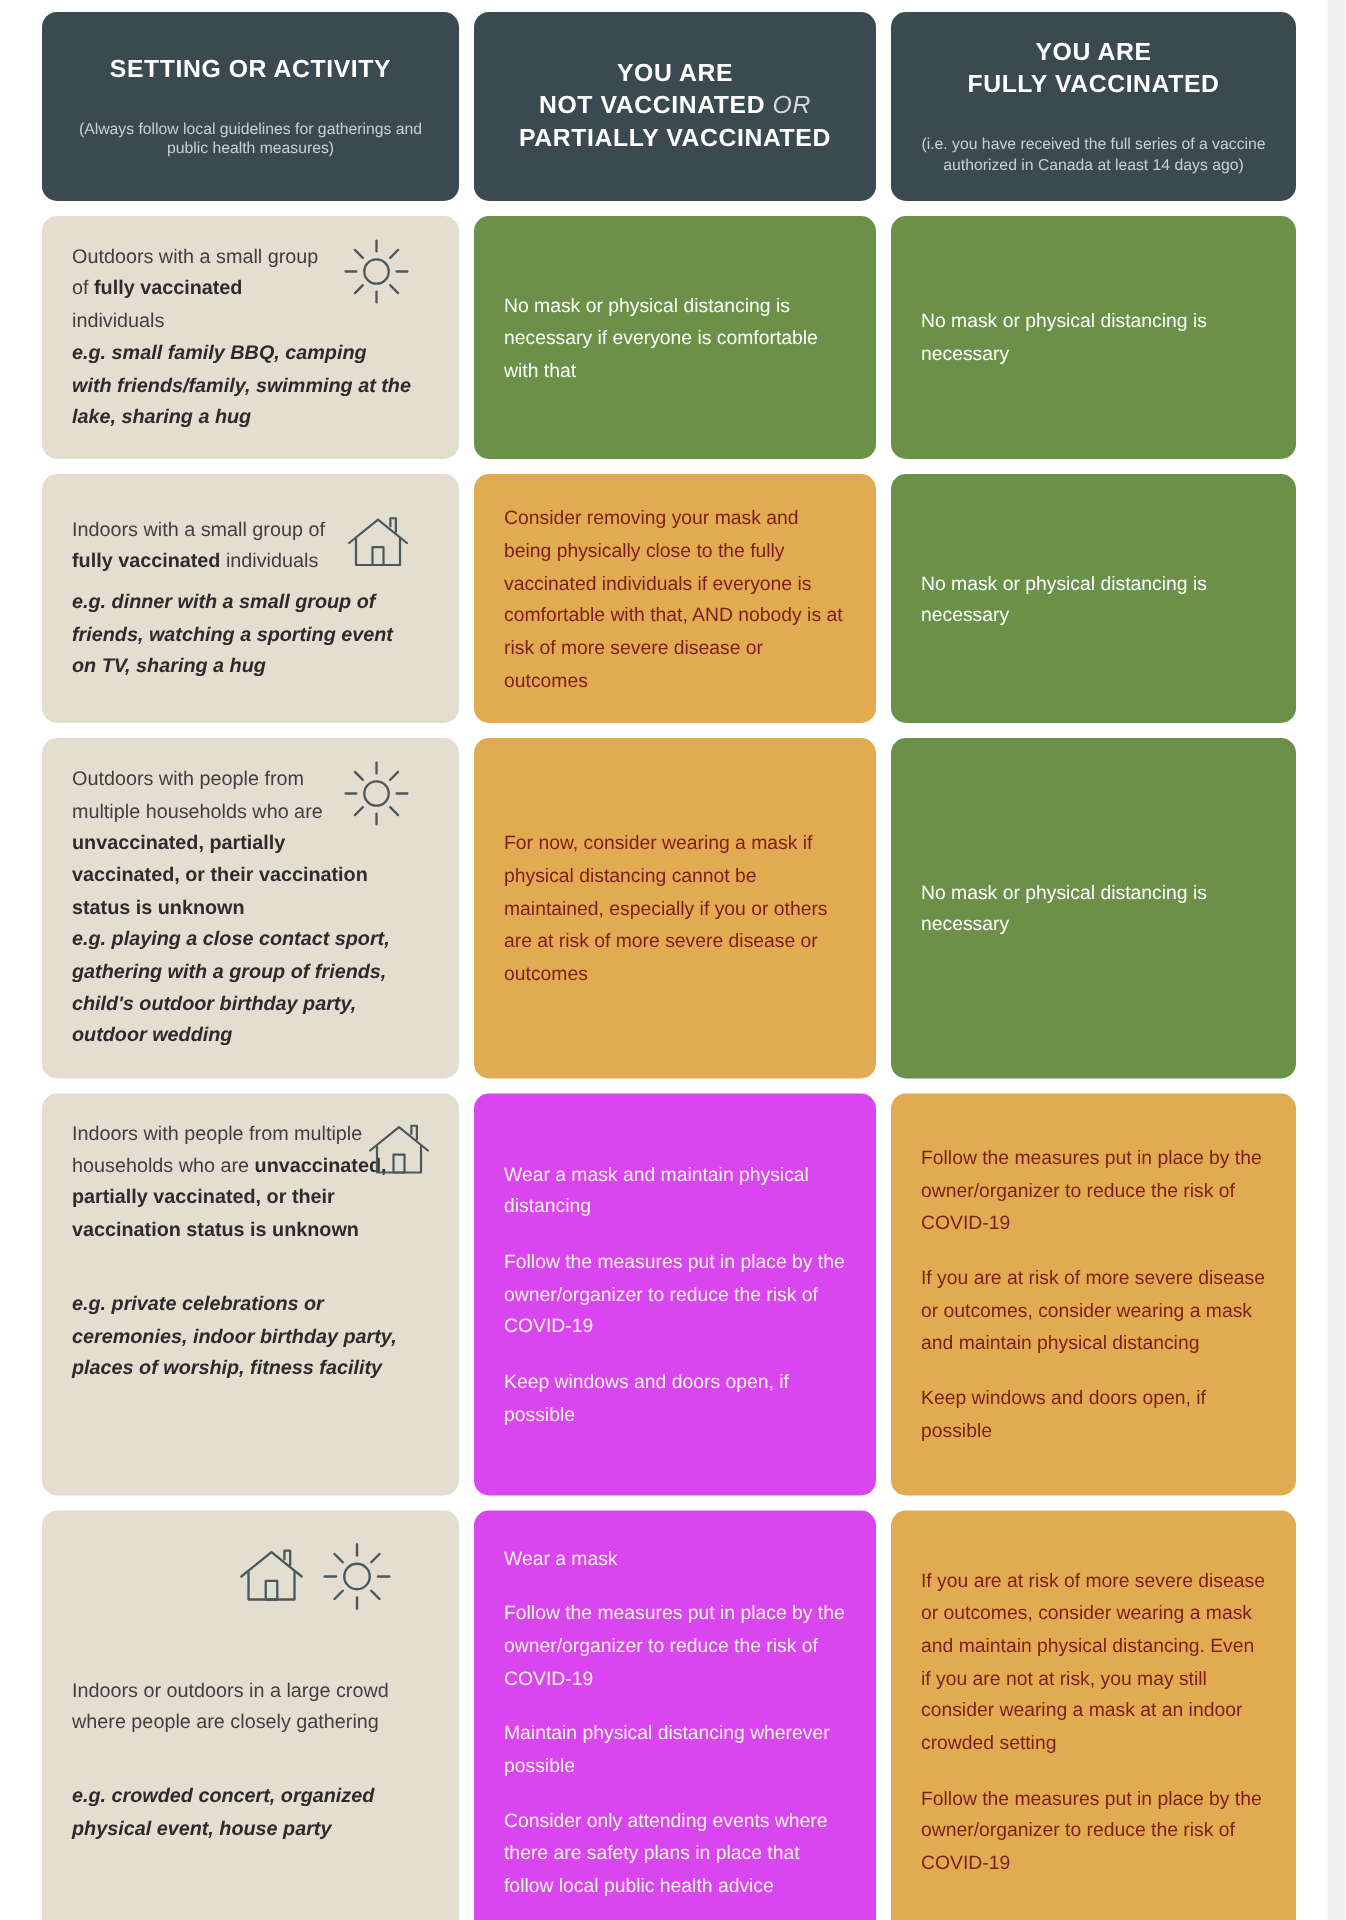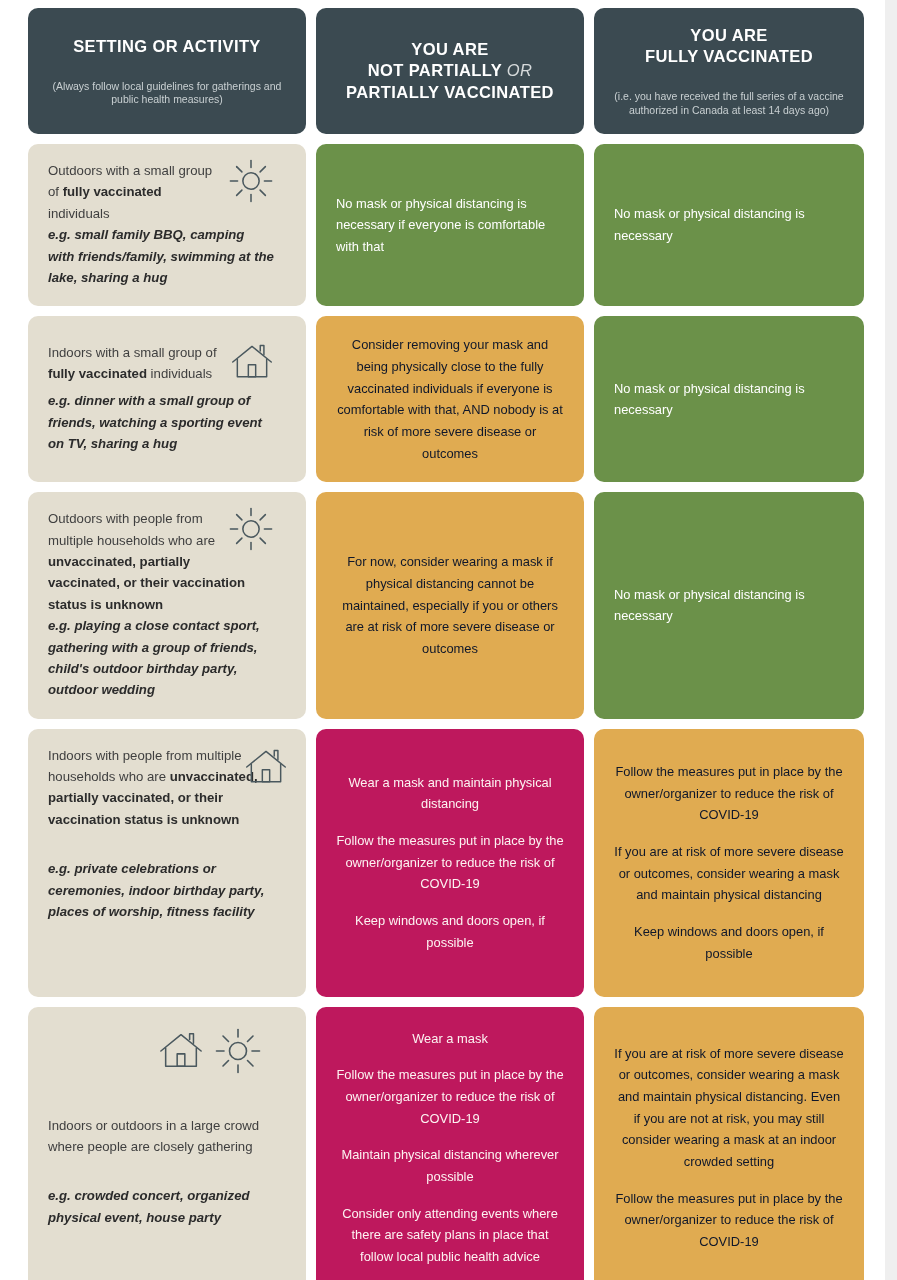--- a/index.html
+++ b/index.html
@@ -107,43 +107,43 @@
   }
   .advice p{
     margin:0 0 15px 0;
     font-size:12.9px;
     line-height:1.68;
   }
   .advice p:last-child{margin-bottom:0;}
   .green{background:#6b9149;}
   .green p{color:#ffffff;}
   .amber{background:#e0ab51;}
-  .amber p{color:#0f172a;text-align:center;}
-  .red{background:#be185d;text-align:center;}
+  .amber p{color:#7f1d1d;}
+  .red{background:#d946ef;}
   .red p{color:#fdf3f2;}
 </style>
 </head>
 <body>
 
 <div id="page">
   <div id="edge"></div>
 
   <div id="grid">
 
     <div class="row">
 
       <div class="cell col1 hdr">
         <div class="hdr-title">SETTING OR ACTIVITY</div>
         <div class="hdr-sub">(Always follow local guidelines for gatherings and public health measures)</div>
       </div>
 
       <div class="cell col2 hdr">
         <div class="hdr-title">
           <span>YOU ARE</span><br>
-          <span>NOT PARTIALLY</span>
+          <span>NOT VACCINATED</span>
           <span class="thin">OR</span><br>
           <span>PARTIALLY VACCINATED</span>
         </div>
       </div>
 
       <div class="cell col3 hdr">
         <div class="hdr-title">
           <span>YOU ARE</span><br>
           <span>FULLY VACCINATED</span>
         </div>

